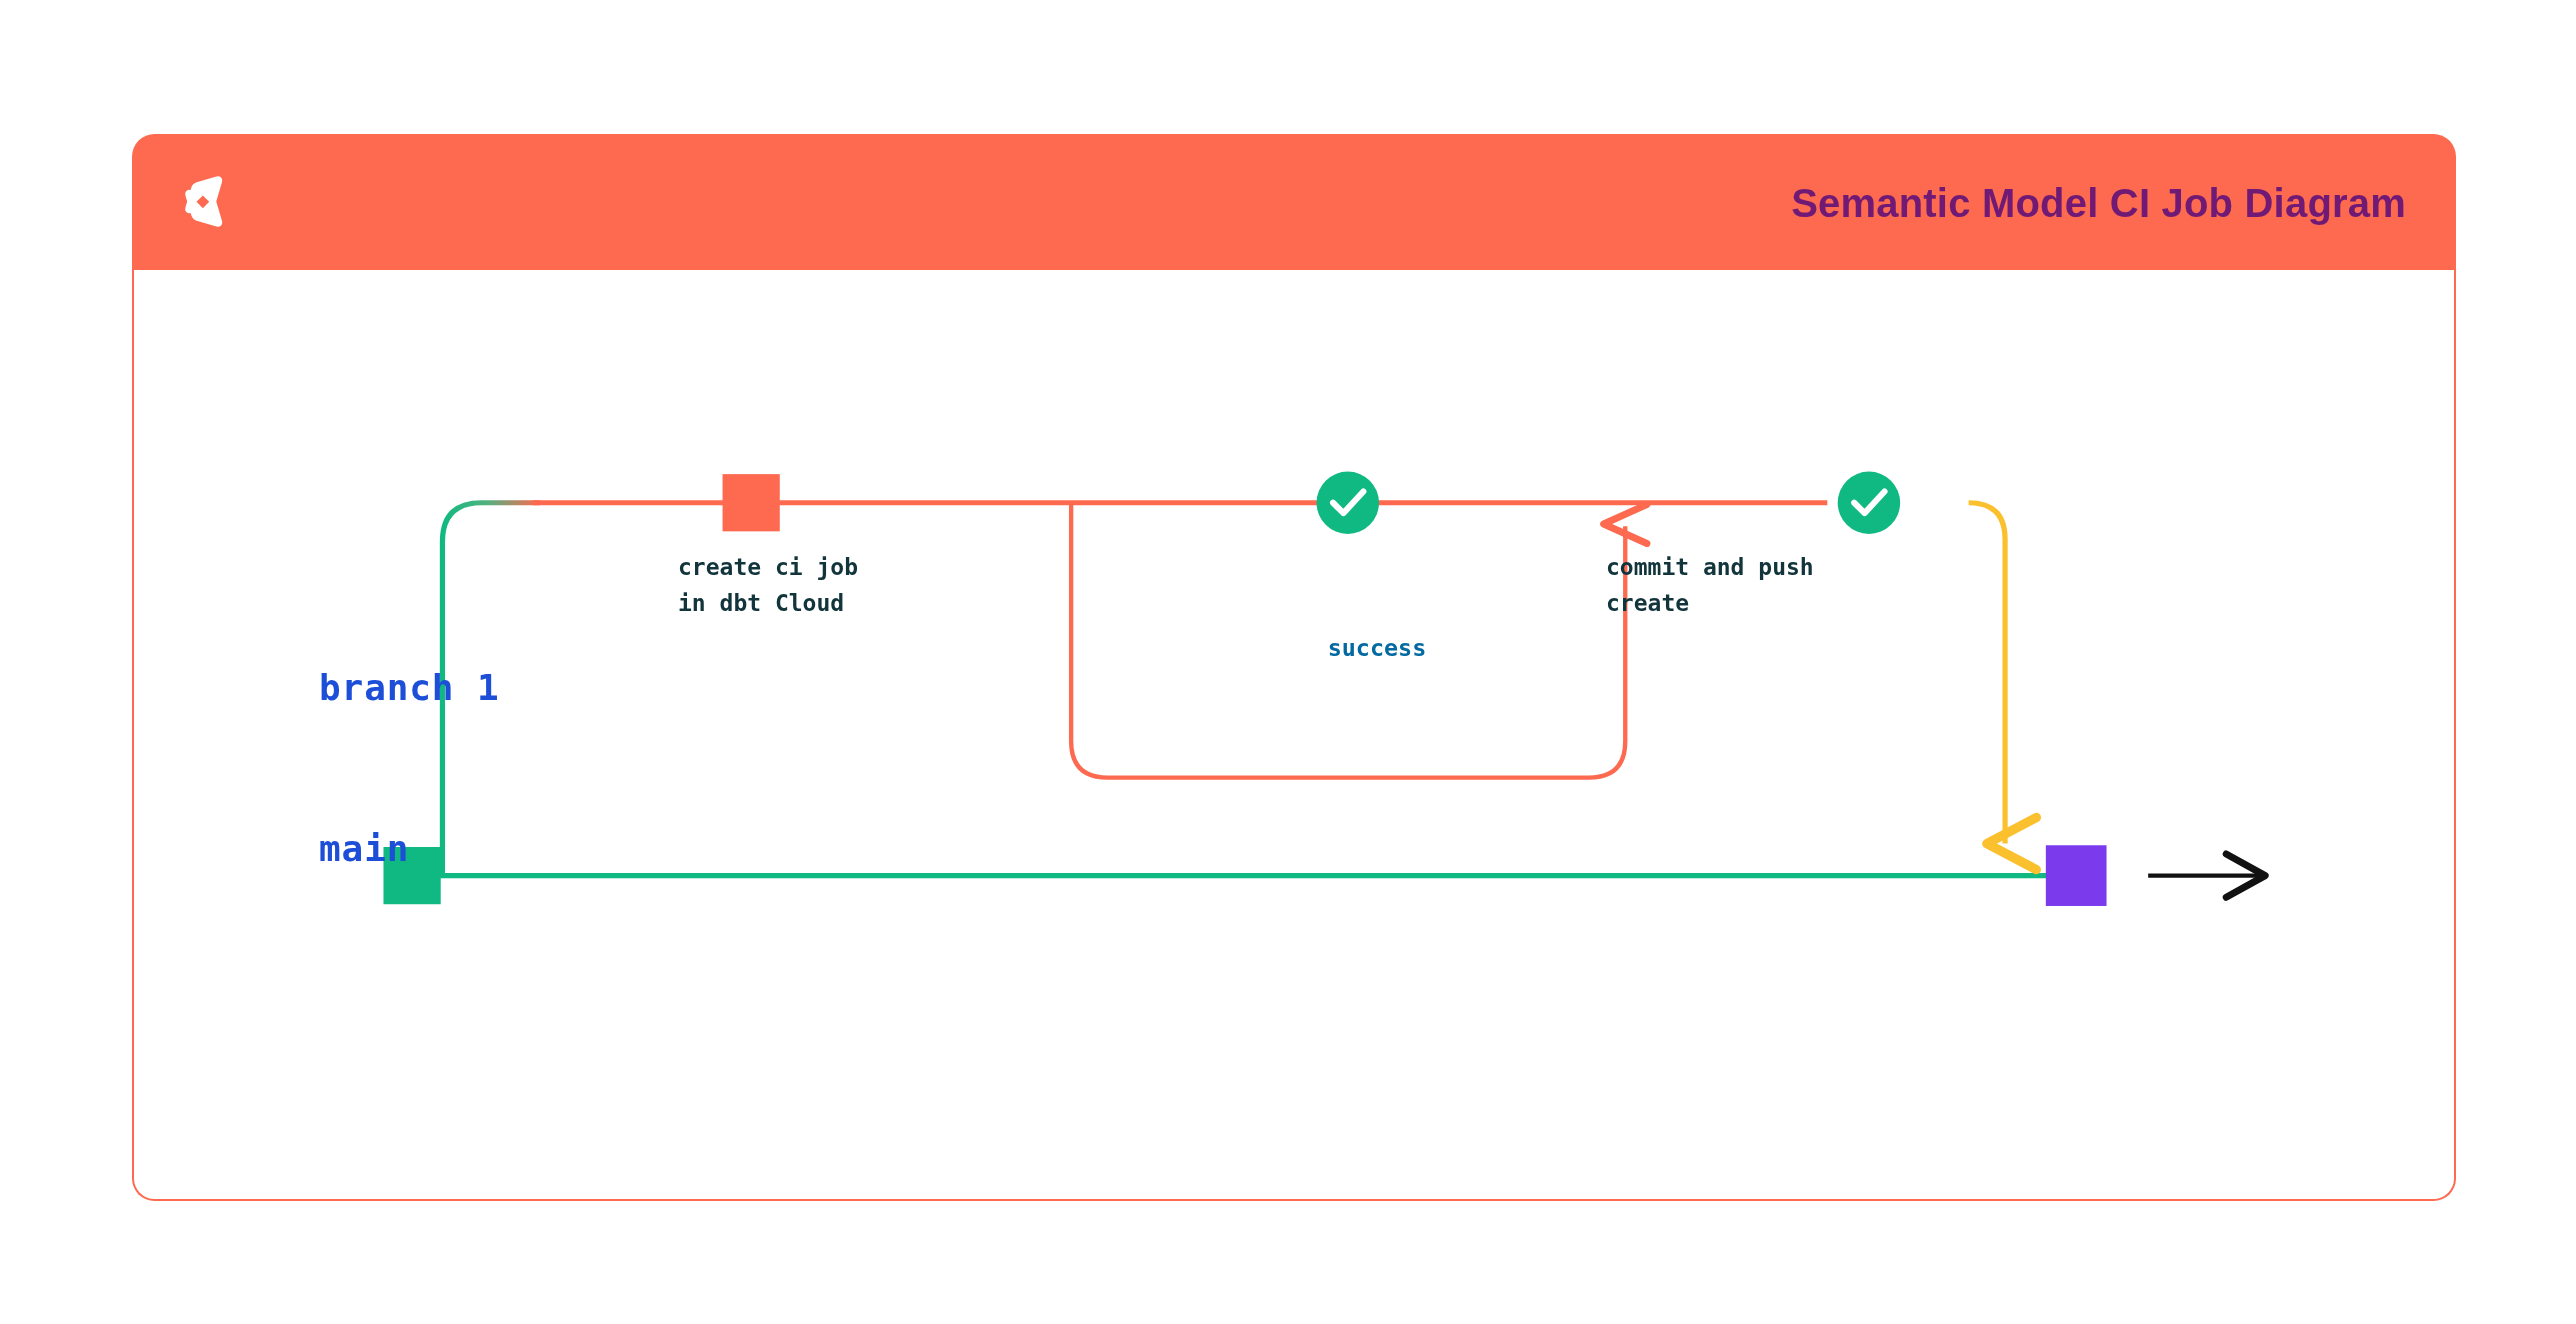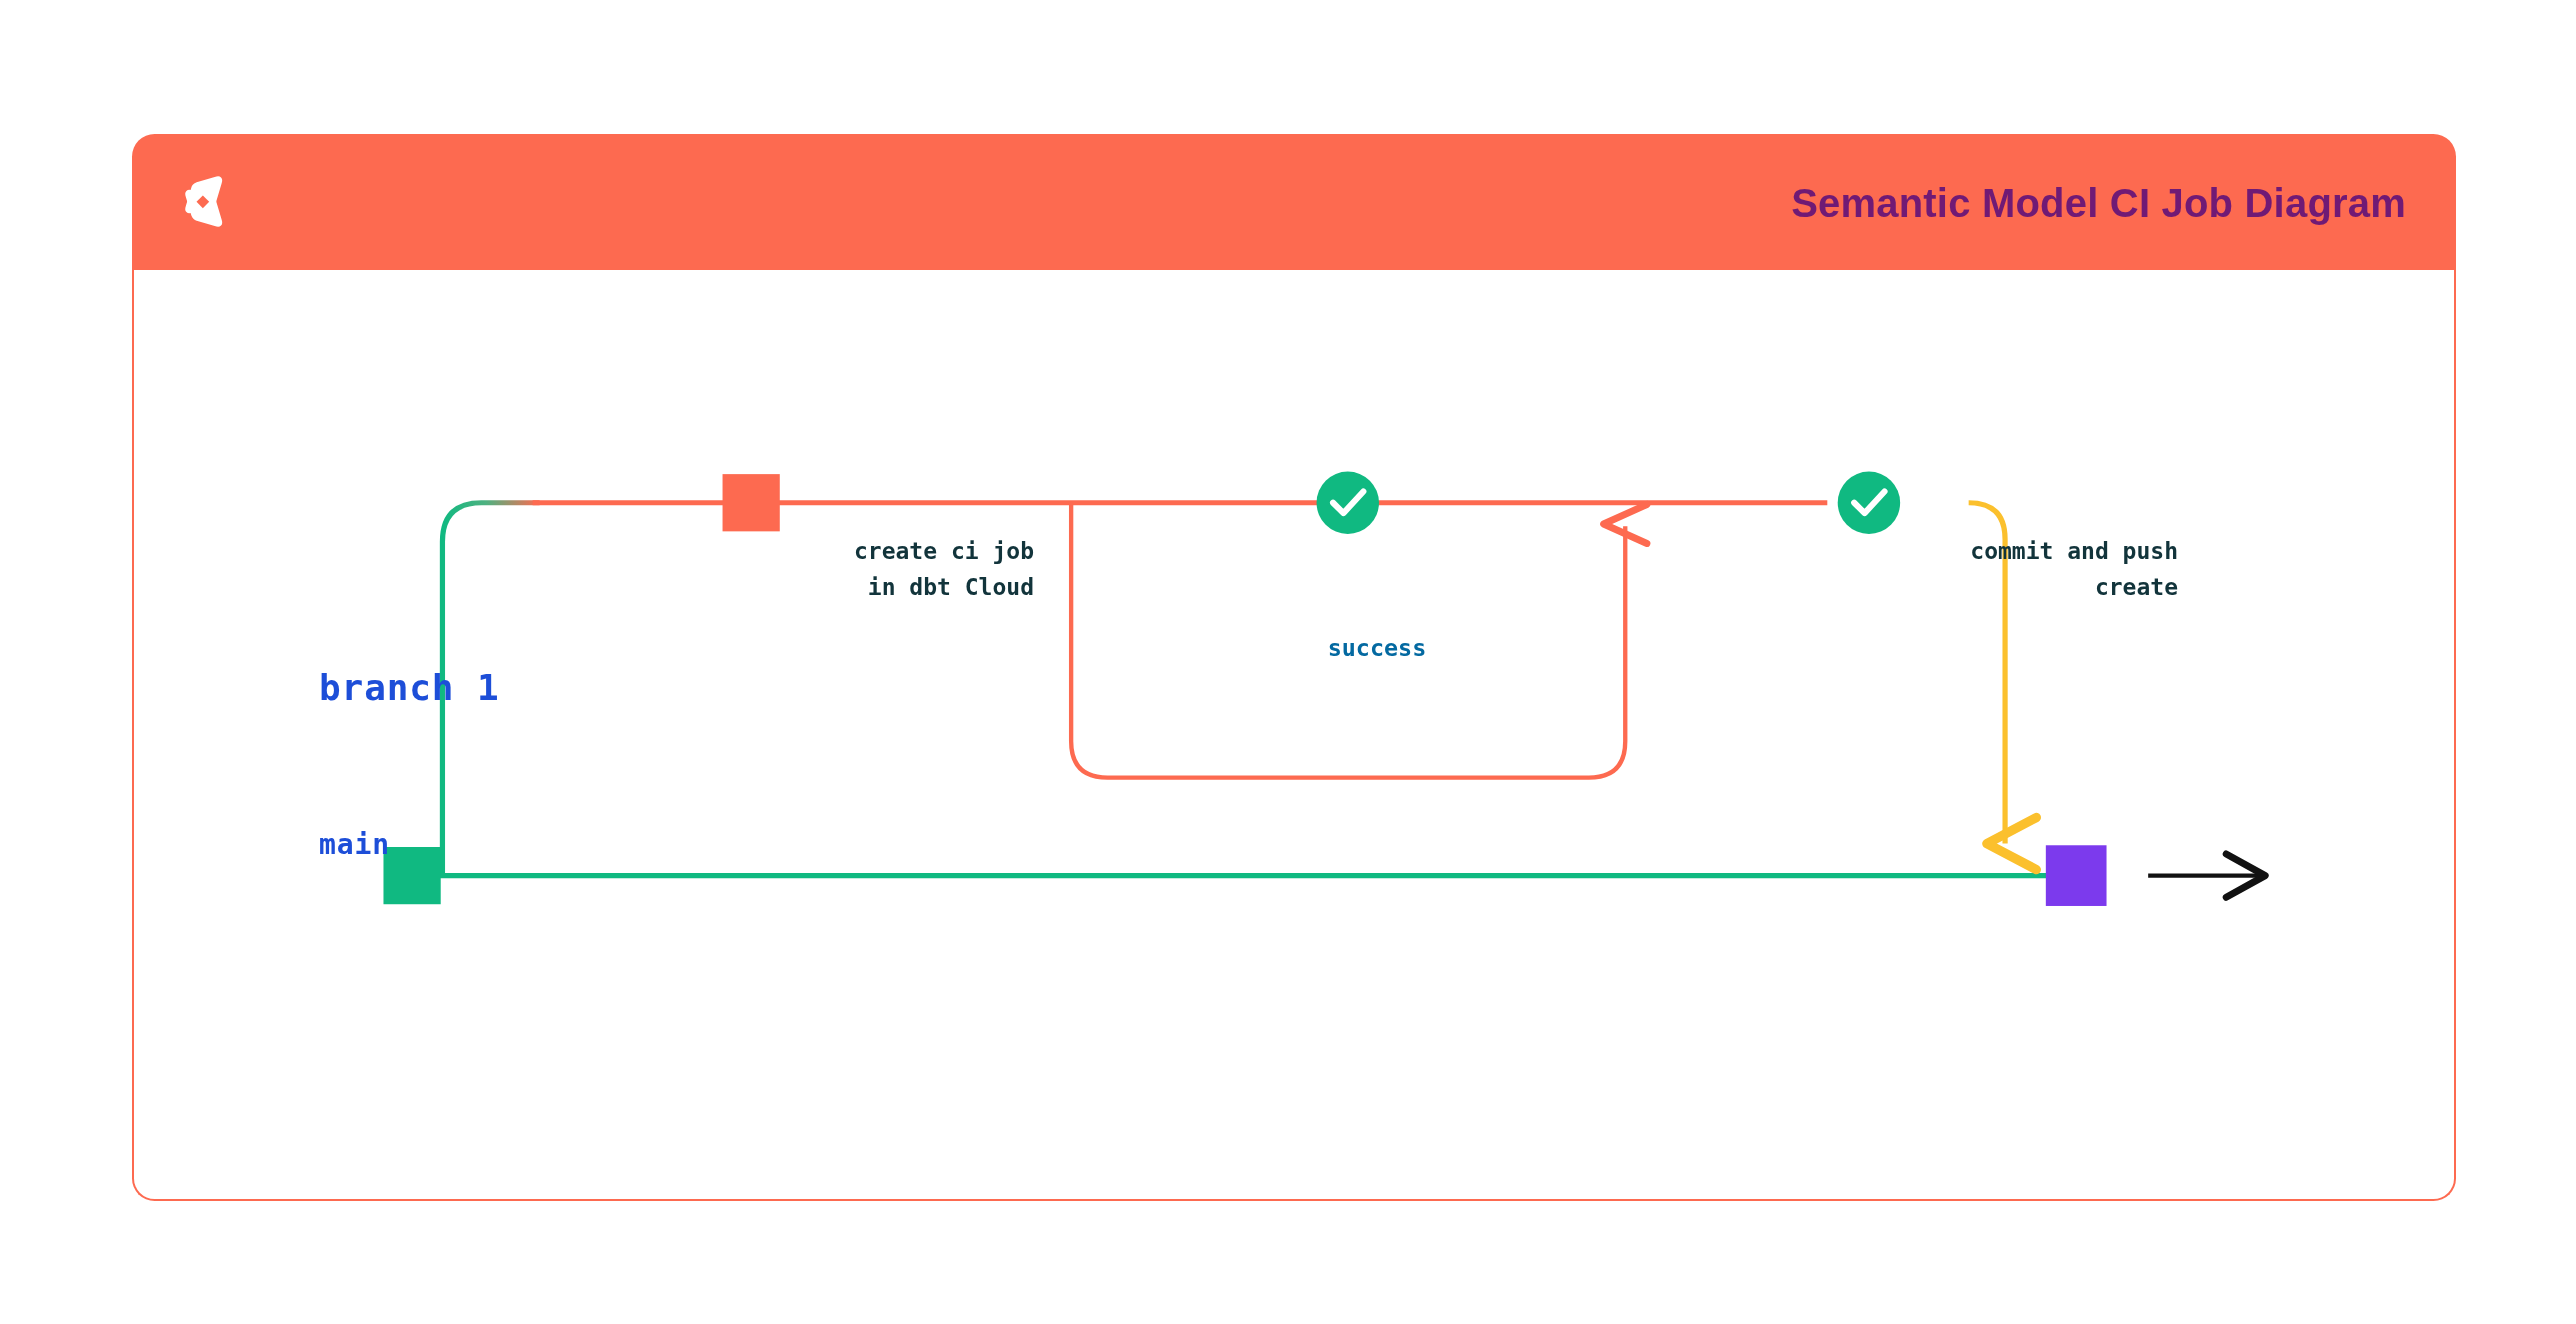--- a/index.html
+++ b/index.html
@@ -113,33 +113,34 @@
 
   .lbl-branch1 {
     left: 187px;
     top: 533px;
     font-size: 36px;
     letter-spacing: 0.9px;
   }
   .lbl-main {
     left: 187px;
     top: 694px;
-    font-size: 28px;
+    font-size: 36px;
     letter-spacing: 0.9px;
   }
 
   .node-cap {
     position: absolute;
     font-family: "DejaVu Sans Mono", "Liberation Mono", monospace;
     color: #12343b;
     font-weight: 700;
     font-size: 23px;
     line-height: 36px;
-    text-align: right;
+    text-align: left;
     white-space: pre-line;
+    margin-top: 16px;
   }
 
   .cap-create   { left: 546px;  top: 399px;  width: 356px; }
   .cap-build    { left: 772px;  top: 399px;  width: 859px; }
   .cap-commit   { left: 1474px; top: 399px;  width: 572px; }
   .cap-merge    { left: 1587px; top: 772px;  width: 633px; }
 
   .cap-success {
     position: absolute;
     left: 1089px;

